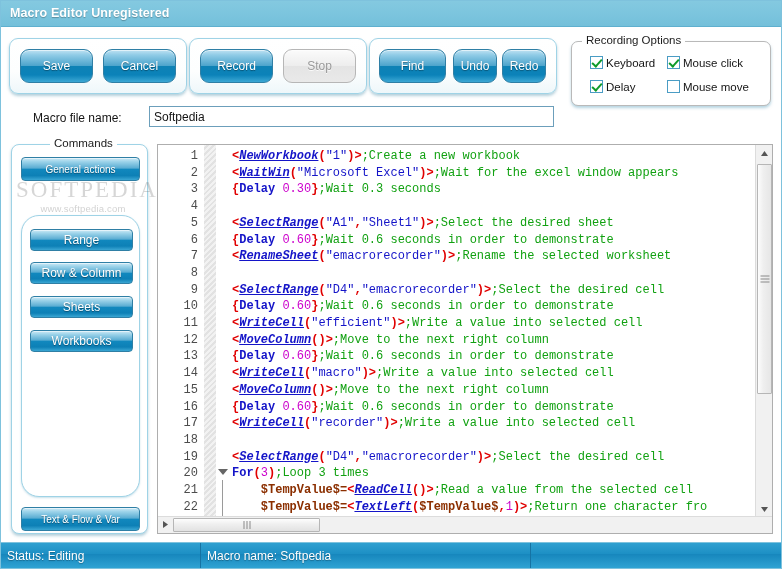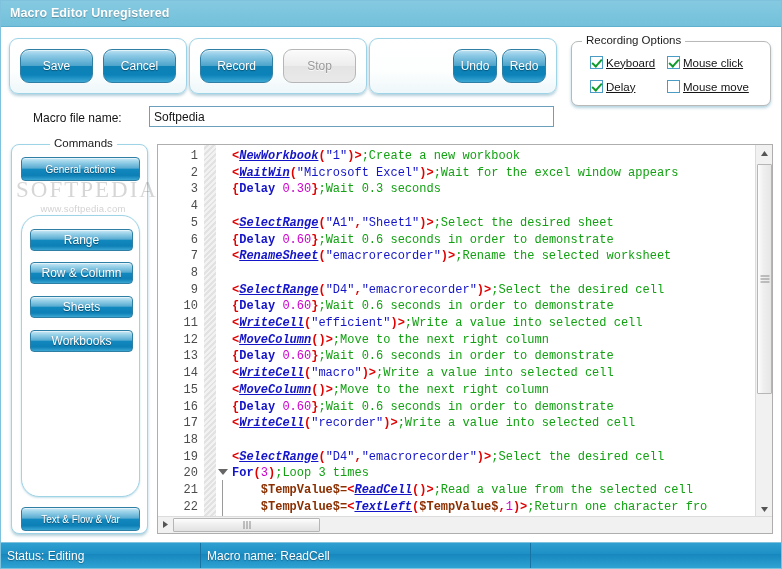--- a/index.html
+++ b/index.html
@@ -110,21 +110,21 @@
   }
   .chk-box.checked::after {
     content: "";
     position: absolute;
     left: 3px; top: 0px;
     width: 4px; height: 8px;
     border: solid #0f9b2b;
     border-width: 0 2px 2px 0;
     transform: rotate(42deg);
   }
-  .chk-label { font-size: 11.5px; color: #141414; white-space: nowrap; text-decoration: underline; }
+  .chk-label { font-size: 11.5px; color: #141414; white-space: nowrap; }
 
   
   .field-label {
     position: absolute;
     font-size: 12px;
     color: #141414;
   }
   .text-input {
     position: absolute;
     border: 1px solid #6c9fbb;
@@ -410,20 +410,21 @@
       <div class="btn" style="left:10px; top:10px; width:73px; height:34px;">Save</div>
       <div class="btn" style="left:93px; top:10px; width:73px; height:34px;">Cancel</div>
     </div>
 
     <div class="btn-group" style="left:188px; top:11px; width:178px; height:56px;">
       <div class="btn" style="left:10px; top:10px; width:73px; height:34px;">Record</div>
       <div class="btn disabled" style="left:93px; top:10px; width:73px; height:34px;">Stop</div>
     </div>
 
     <div class="btn-group" style="left:368px; top:11px; width:188px; height:56px;">
+      <div class="btn" style="left:9px; top:10px; width:67px; height:34px;">Find</div>
       <div class="btn" style="left:83px; top:10px; width:44px; height:34px;">Undo</div>
       <div class="btn" style="left:132px; top:10px; width:44px; height:34px;">Redo</div>
     </div>
 
     <div class="group-box" style="left:570px; top:14px; width:200px; height:65px;">
       <div class="legend">Recording Options</div>
 
       <div class="chk-row" style="left:18px; top:14px;">
         <span class="chk-box checked"></span>
         <span class="chk-label">Keyboard</span>
@@ -513,17 +514,17 @@
       <div class="sb-arrow" style="right:0; top:0; width:15px; height:15px;">
         <svg width="5" height="7" viewBox="0 0 5 7">
             <polygon points="0,0 5,3.5 0,7" fill="#555"></polygon>
           </svg>
       </div>
     </div>
   </div>
 
   <div class="statusbar">
     <div class="status-cell c1">Status: Editing</div>
-    <div class="status-cell c2">Macro name: ReadCell</div>
+    <div class="status-cell c2">Macro name: Softpedia</div>
     <div class="status-cell c3"></div>
   </div>
 
 </div>
 
 </body></html>

